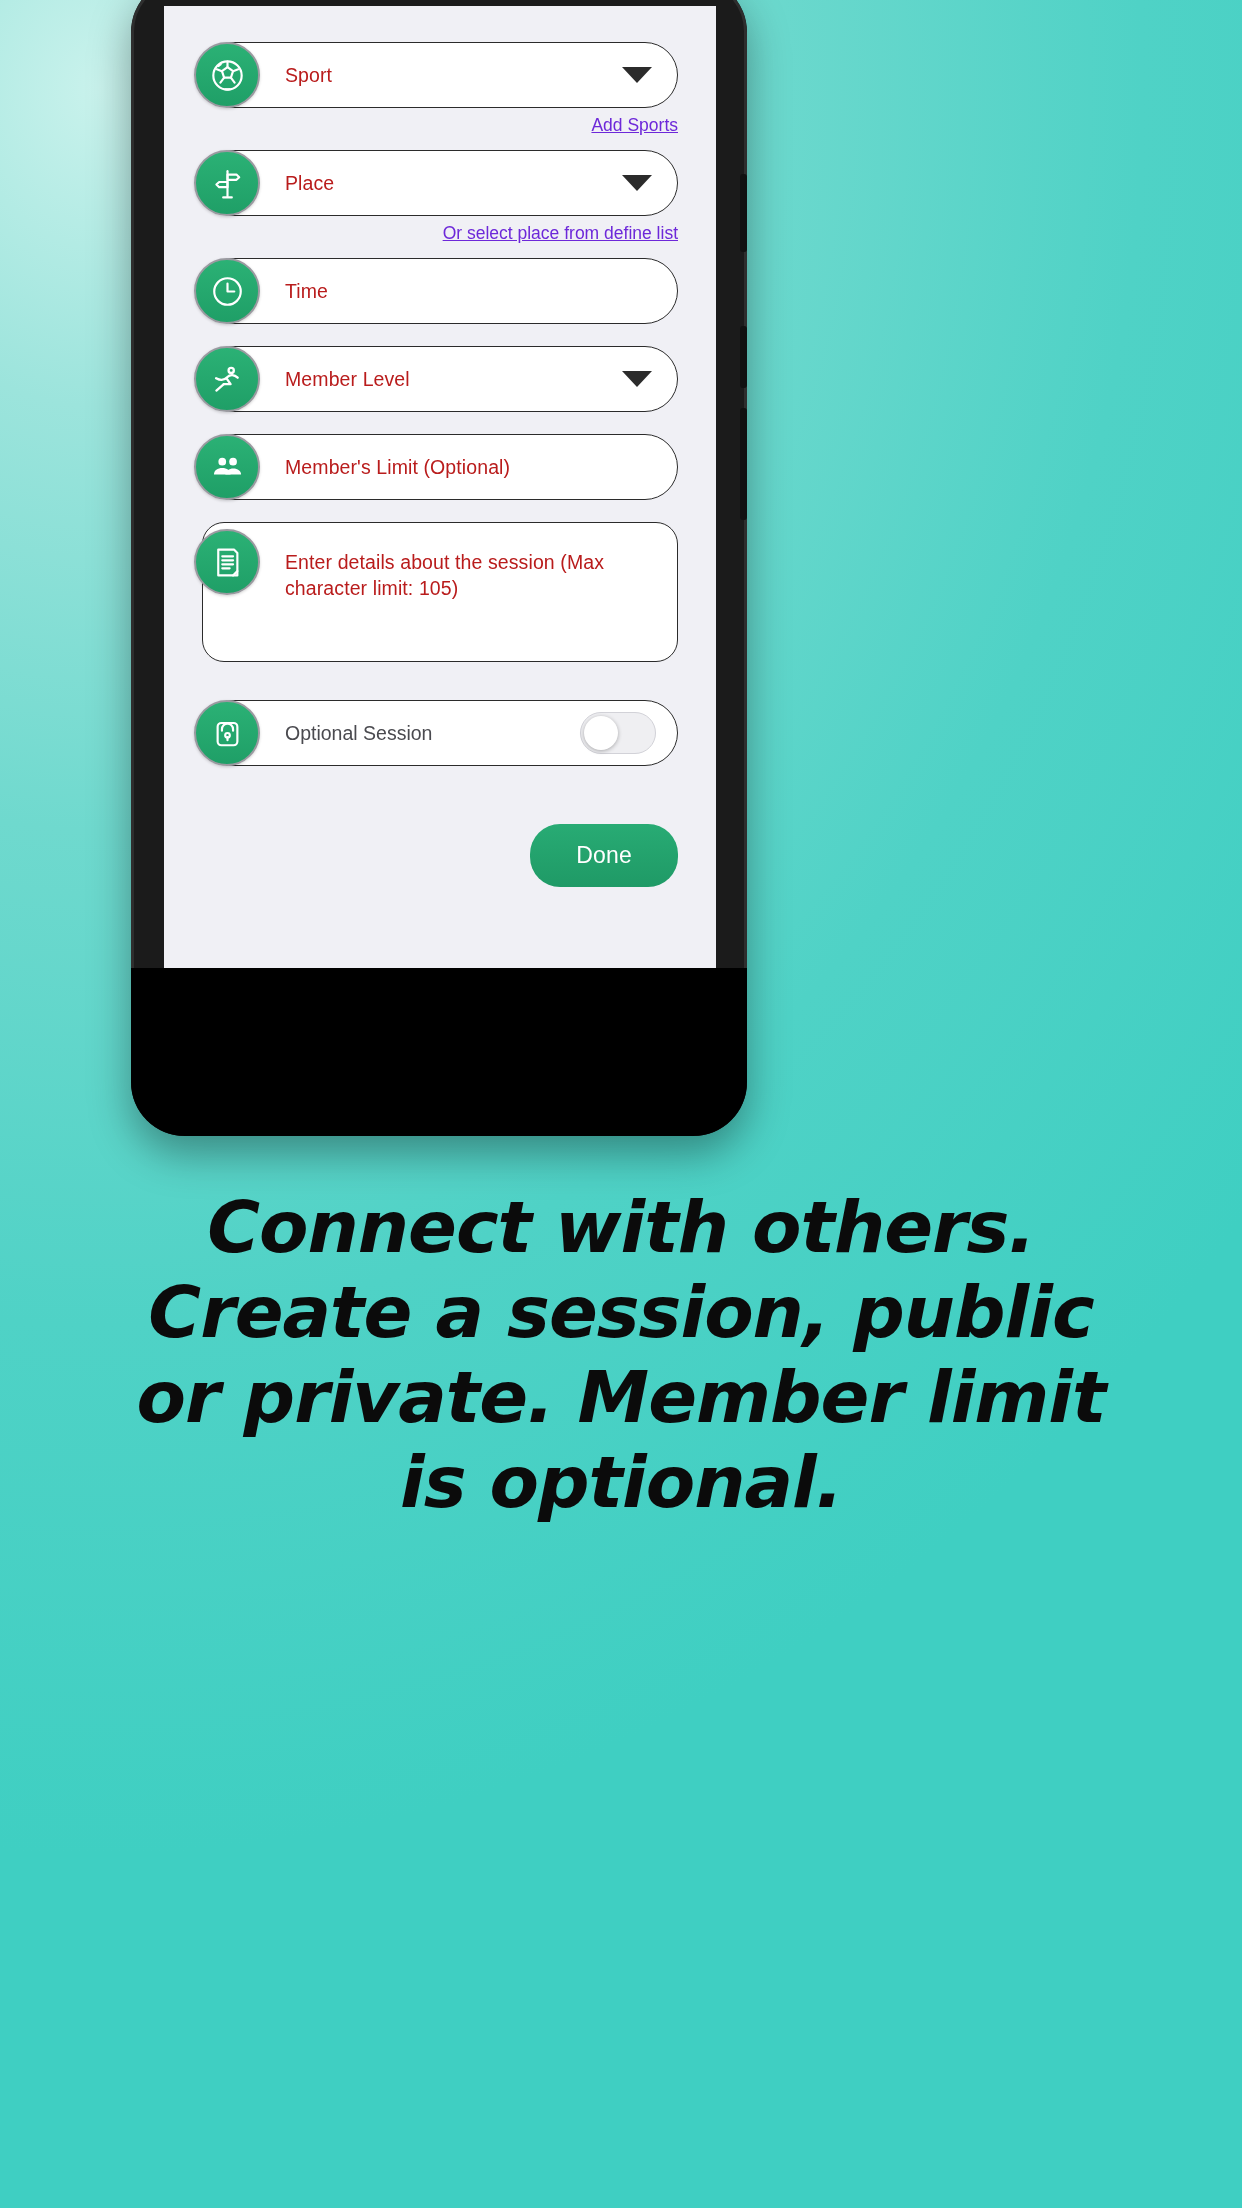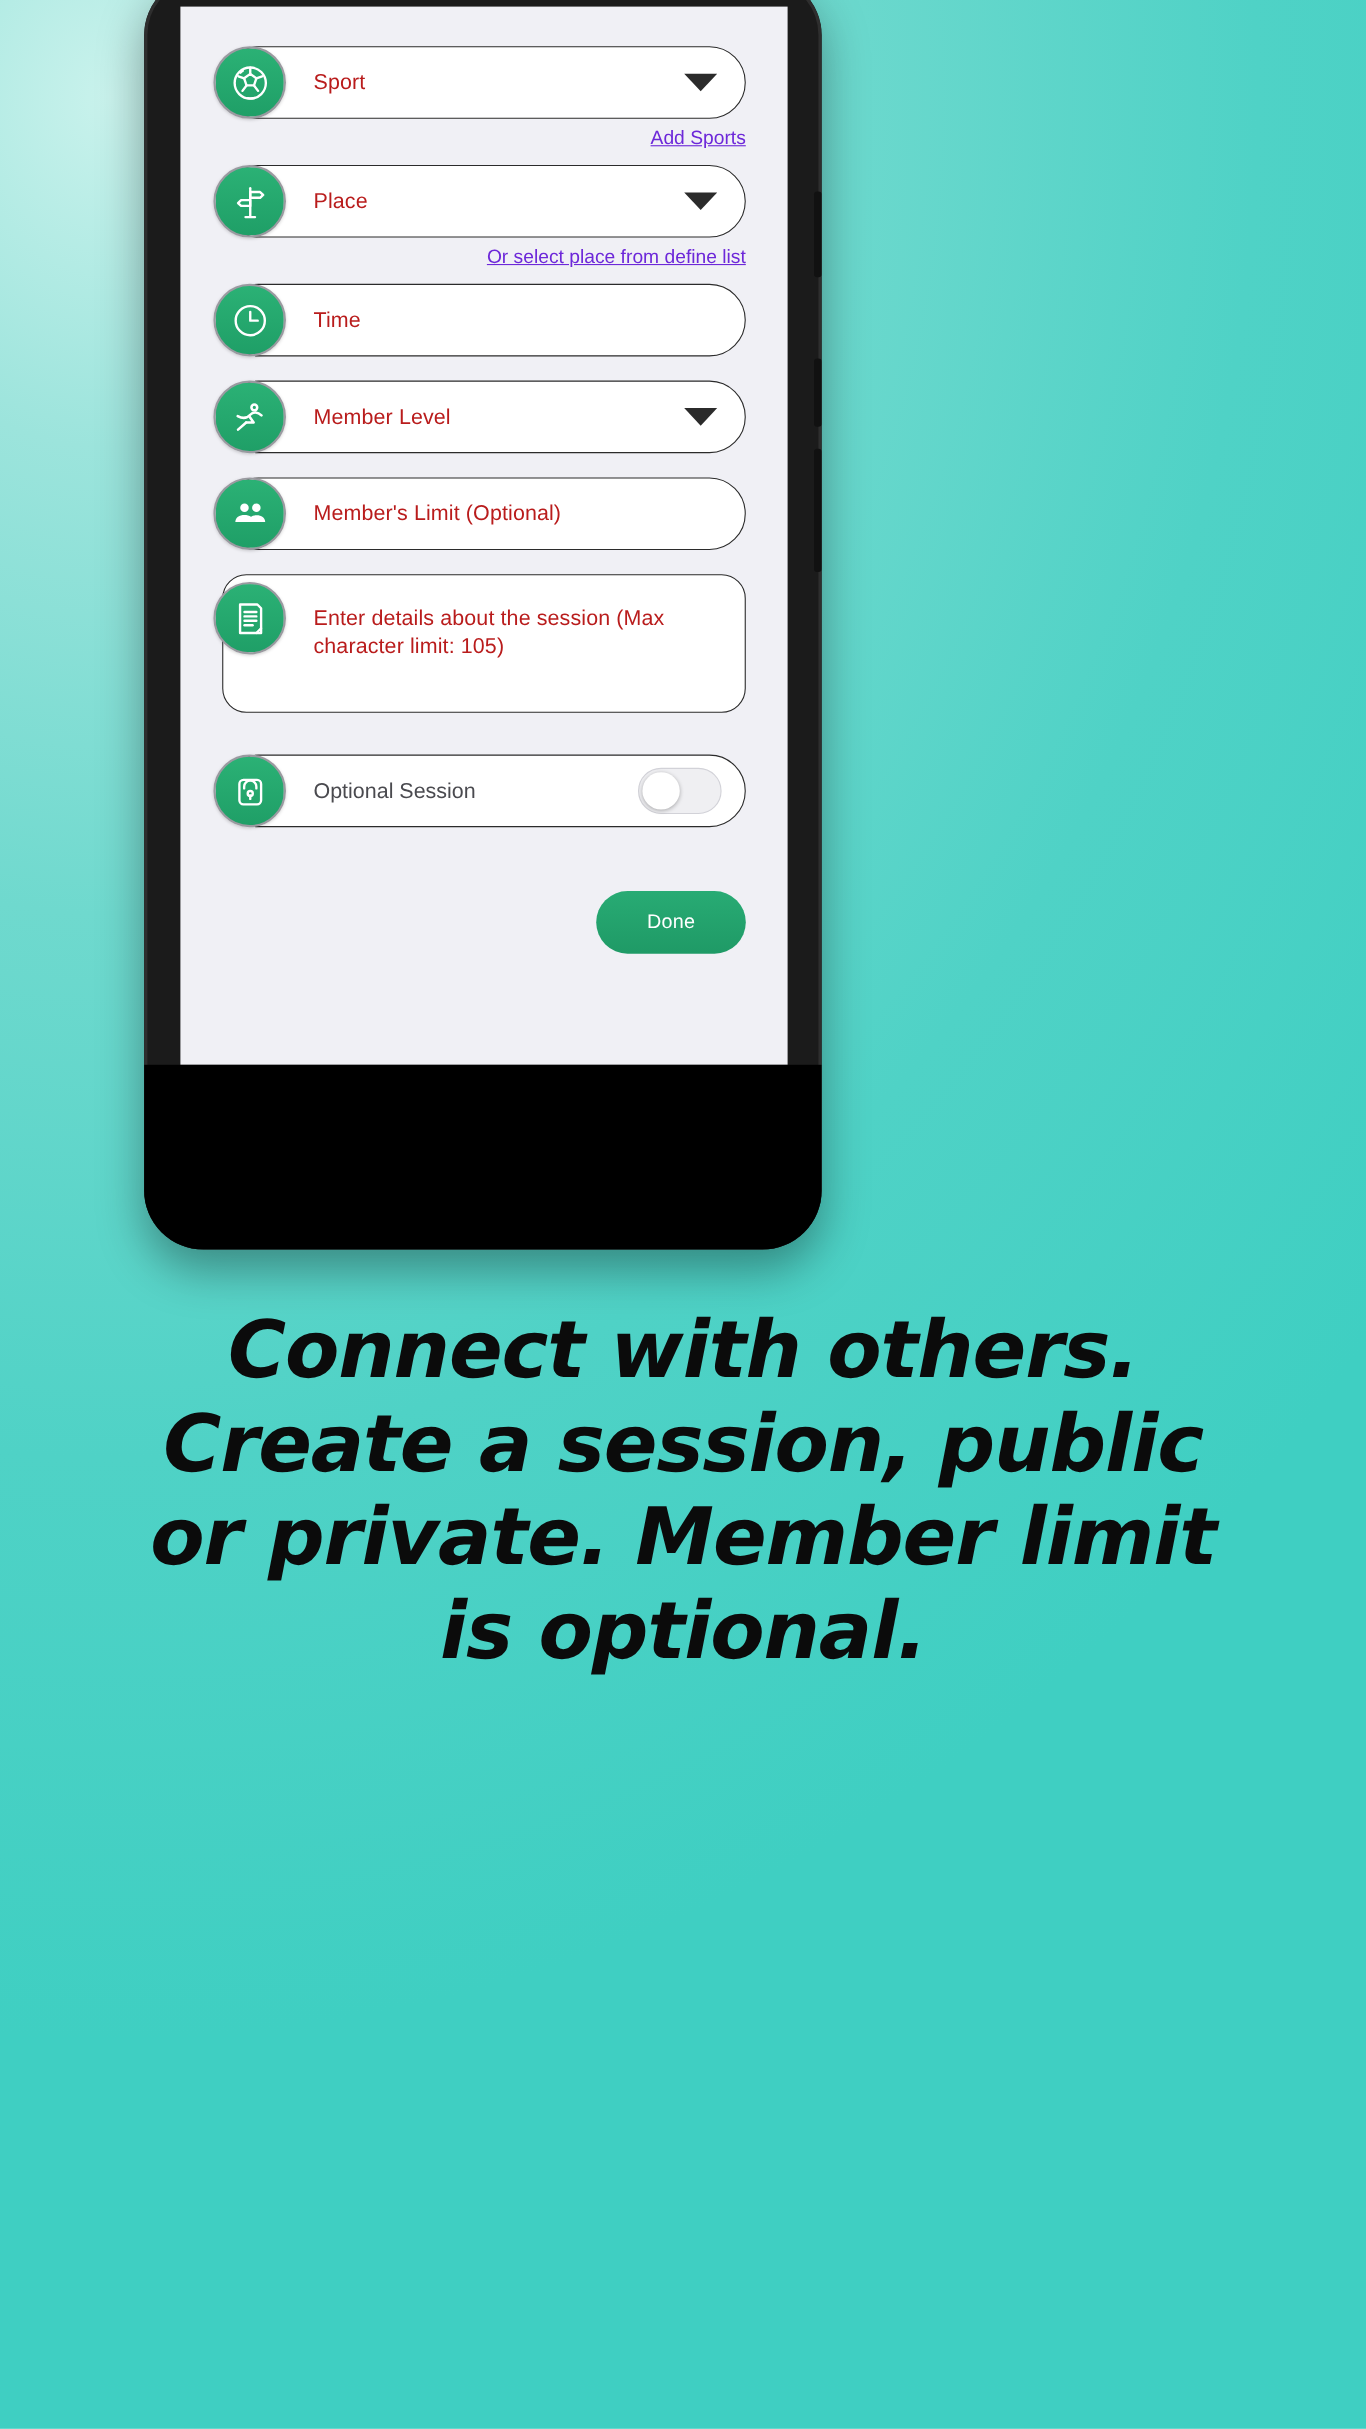--- a/index.html
+++ b/index.html
@@ -101,21 +101,21 @@
   .link {
     color: #6d28d9;
     font-size: 17.5px;
     text-decoration: underline;
     cursor: pointer;
   }
   .gap-s { height: 14px; }
   .gap-m { height: 22px; }
 
   
-  .textarea-row { position: relative; margin: 0 38px; height: 126px; }
+  .textarea-row { position: relative; margin: 0 38px; height: 140px; }
   .textarea-row .field { border-radius: 22px; align-items: flex-start; padding-top: 26px; }
 
   
   .toggle {
     position: absolute; right: 22px; top: 50%;
     transform: translateY(-50%);
     width: 76px; height: 42px;
     border-radius: 21px;
     background: #efeff2;
     border: 1.5px solid #d2d2d8;
@@ -127,21 +127,21 @@
     background: #ffffff;
     box-shadow: 0 1px 4px rgba(0,0,0,.3);
   }
 
   
   .done-wrap { margin: 58px 38px 0 38px; display: flex; justify-content: flex-end; }
   .done-btn {
     background: #22a06b;
     background: linear-gradient(180deg,#28ab74 0%,#1f9a66 100%);
     color: #fff;
-    font-size: 18px;
+    font-size: 23px;
     padding: 18px 46px;
     border-radius: 30px;
     border: none;
     cursor: pointer;
     letter-spacing: .2px;
   }
 
   #phone-chin { position:absolute; left:0; right:0; top:990px; bottom:0; background:#000; }
 
   

